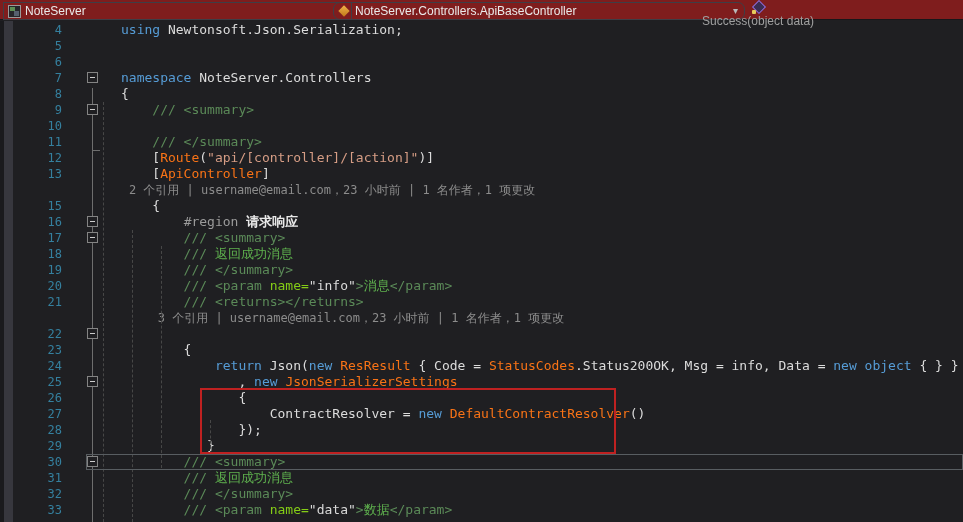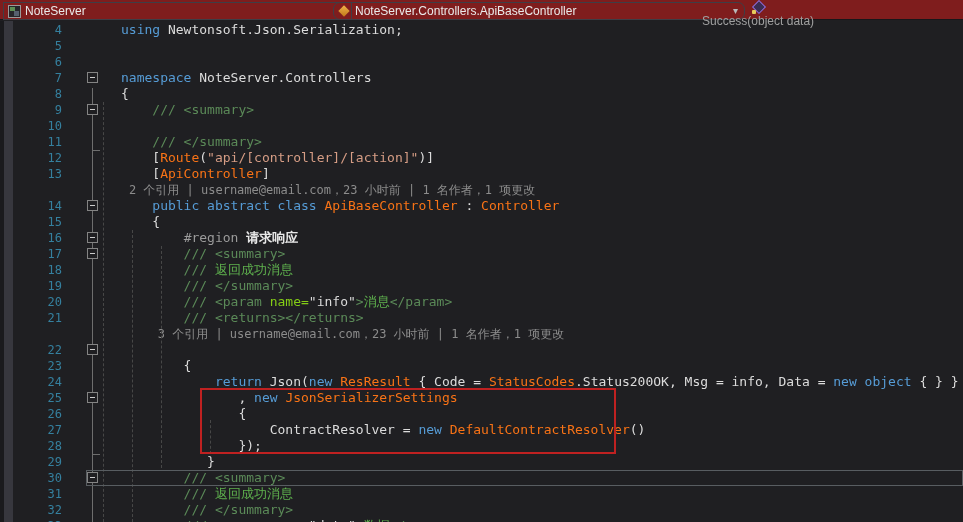--- a/index.html
+++ b/index.html
@@ -107,21 +107,20 @@
       <div class="row"><span class="lnum">5</span></div>
       <div class="row"><span class="lnum">6</span><span class="codetext"></span></div>
       <div class="row"><span class="lnum">7</span><div class="fold-box"></div><span class="codetext"><span class="kw">namespace</span><span class="pl"> NoteServer.Controllers</span></span></div>
       <div class="row"><span class="lnum">8</span><span class="codetext"><span class="pl">{</span></span></div>
       <div class="row"><span class="lnum">9</span><div class="fold-box"></div><span class="codetext"><span class="doc">    /// &lt;summary&gt;</span></span></div>
       <div class="row"><span class="lnum">10</span></div>
       <div class="row"><span class="lnum">11</span><span class="codetext"><span class="doc">    /// &lt;/summary&gt;</span></span></div>
       <div class="row"><span class="lnum">12</span><span class="codetext"><span class="pl">    [</span><span class="ty">Route</span><span class="pl">(</span><span class="st">"api/[controller]/[action]"</span><span class="pl">)]</span></span></div>
       <div class="row"><span class="lnum">13</span><span class="codetext"><span class="pl">    [</span><span class="ty">ApiController</span><span class="pl">]</span></span></div>
       <div class="row"><span class="lens" style="margin-left: 28.88px;">2 个引用 | username@email.com，23 小时前 | 1 名作者，1 项更改</span></div>
-      <div class="row"><span class="lnum">14</span><div class="fold-box"></div><span class="codetext"><span class="pl">    </span><span class="kw">public abstract class</span><span class="pl"> </span><span class="ty">ApiBaseController</span><span class="pl"> : </span><span class="ty">Controller</span></span></div>
       <div class="row"><span class="lnum">15</span><span class="codetext"><span class="pl">    {</span></span></div>
       <div class="row"><span class="lnum">16</span><div class="fold-box"></div><span class="codetext"><span class="pl">        </span><span class="pre">#region</span><span class="pl"> </span><span class="reg">请求响应</span></span></div>
       <div class="row"><span class="lnum">17</span><div class="fold-box"></div><span class="codetext"><span class="doc">        /// &lt;summary&gt;</span></span></div>
       <div class="row"><span class="lnum">18</span><span class="codetext"><span class="doc">        /// </span><span class="docg">返回成功消息</span></span></div>
       <div class="row"><span class="lnum">19</span><span class="codetext"><span class="doc">        /// &lt;/summary&gt;</span></span></div>
       <div class="row"><span class="lnum">20</span><span class="codetext"><span class="doc">        /// &lt;param </span><span class="attr">name=</span><span class="attrv">"info"</span><span class="doc">&gt;</span><span class="docg">消息</span><span class="doc">&lt;/param&gt;</span></span></div>
       <div class="row"><span class="lnum">21</span><span class="codetext"><span class="doc">        /// &lt;returns&gt;&lt;/returns&gt;</span></span></div>
       <div class="row"><span class="lens" style="margin-left: 57.76px;">3 个引用 | username@email.com，23 小时前 | 1 名作者，1 项更改</span></div>
       <div class="row"><span class="lnum">22</span><div class="fold-box"></div></div>
       <div class="row"><span class="lnum">23</span><span class="codetext"><span class="pl">        {</span></span></div>

